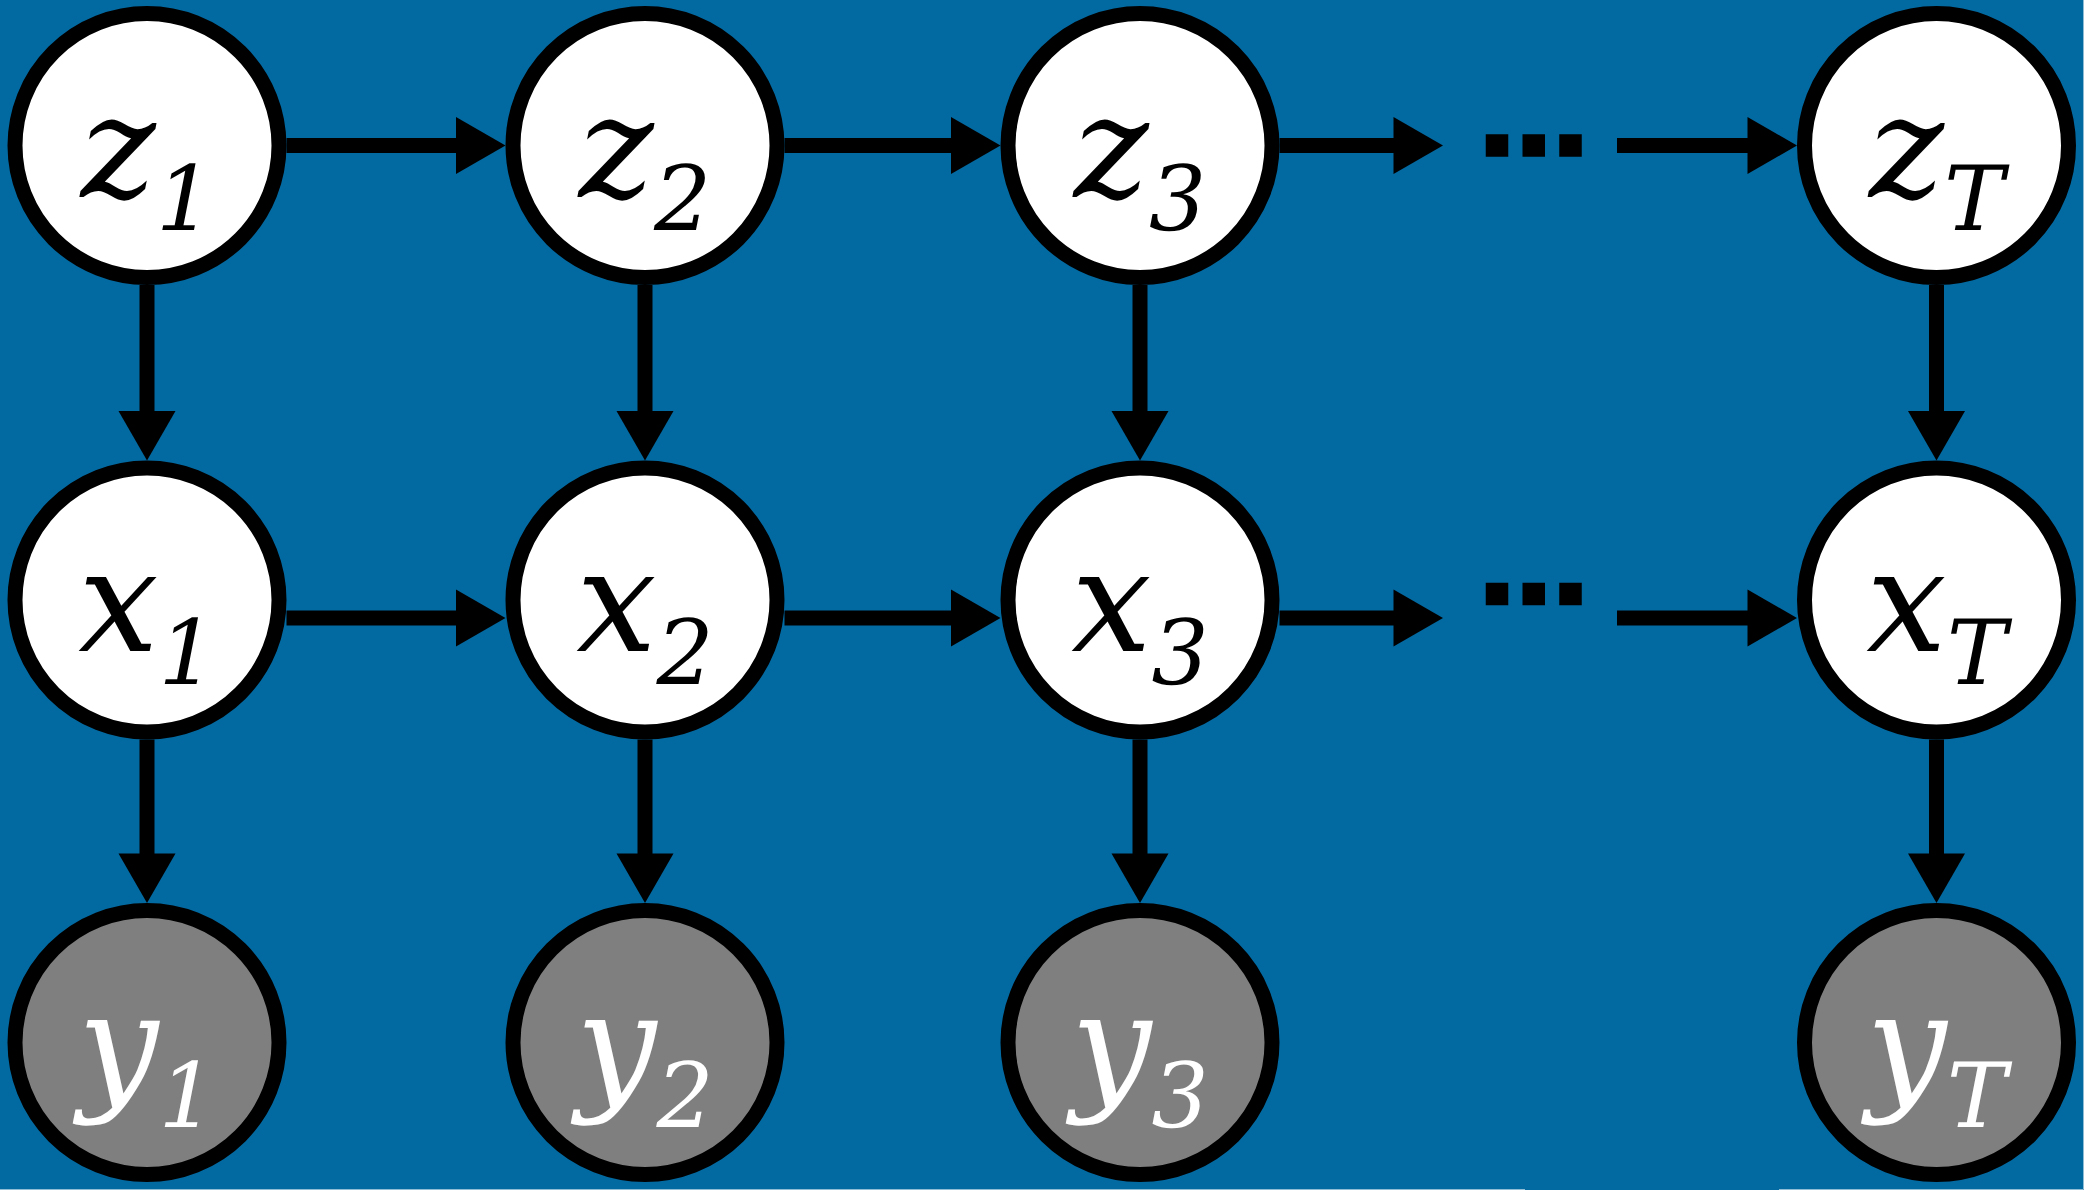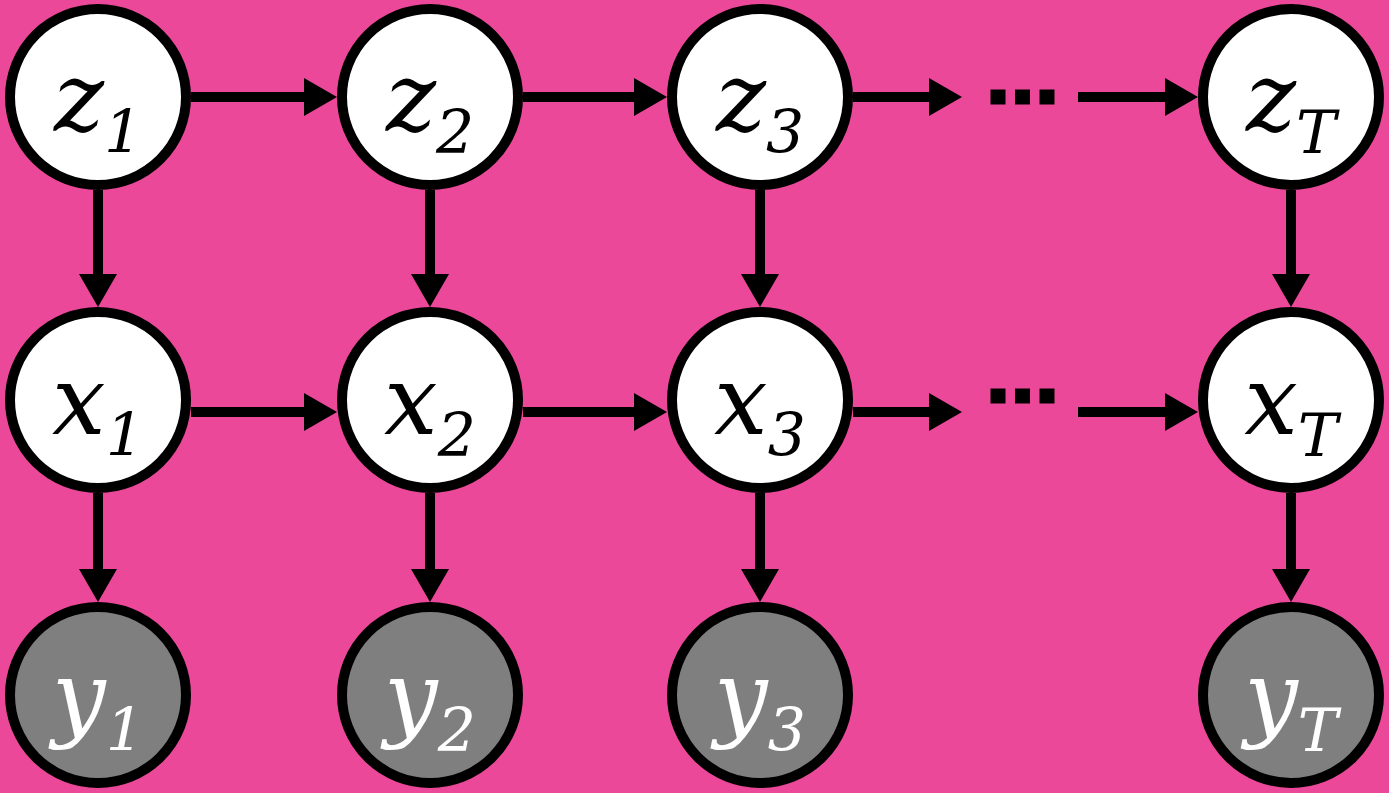--- a/index.html
+++ b/index.html
@@ -8,21 +8,21 @@
     background: #ffffff;
     width: 1389px;
     height: 793px;
     overflow: hidden;
     font-family: "DejaVu Serif", "Liberation Serif", serif;
   }
   #stage {
     position: relative;
     width: 1389px;
     height: 793px;
-    background: #ec4899;
+    background: #0369a1;
   }
   svg { display: block; }
   .node-label {
     font-family: "DejaVu Serif", "Liberation Serif", serif;
     font-style: italic;
     user-select: none;
   }
 </style>
 </head>
 <body>

